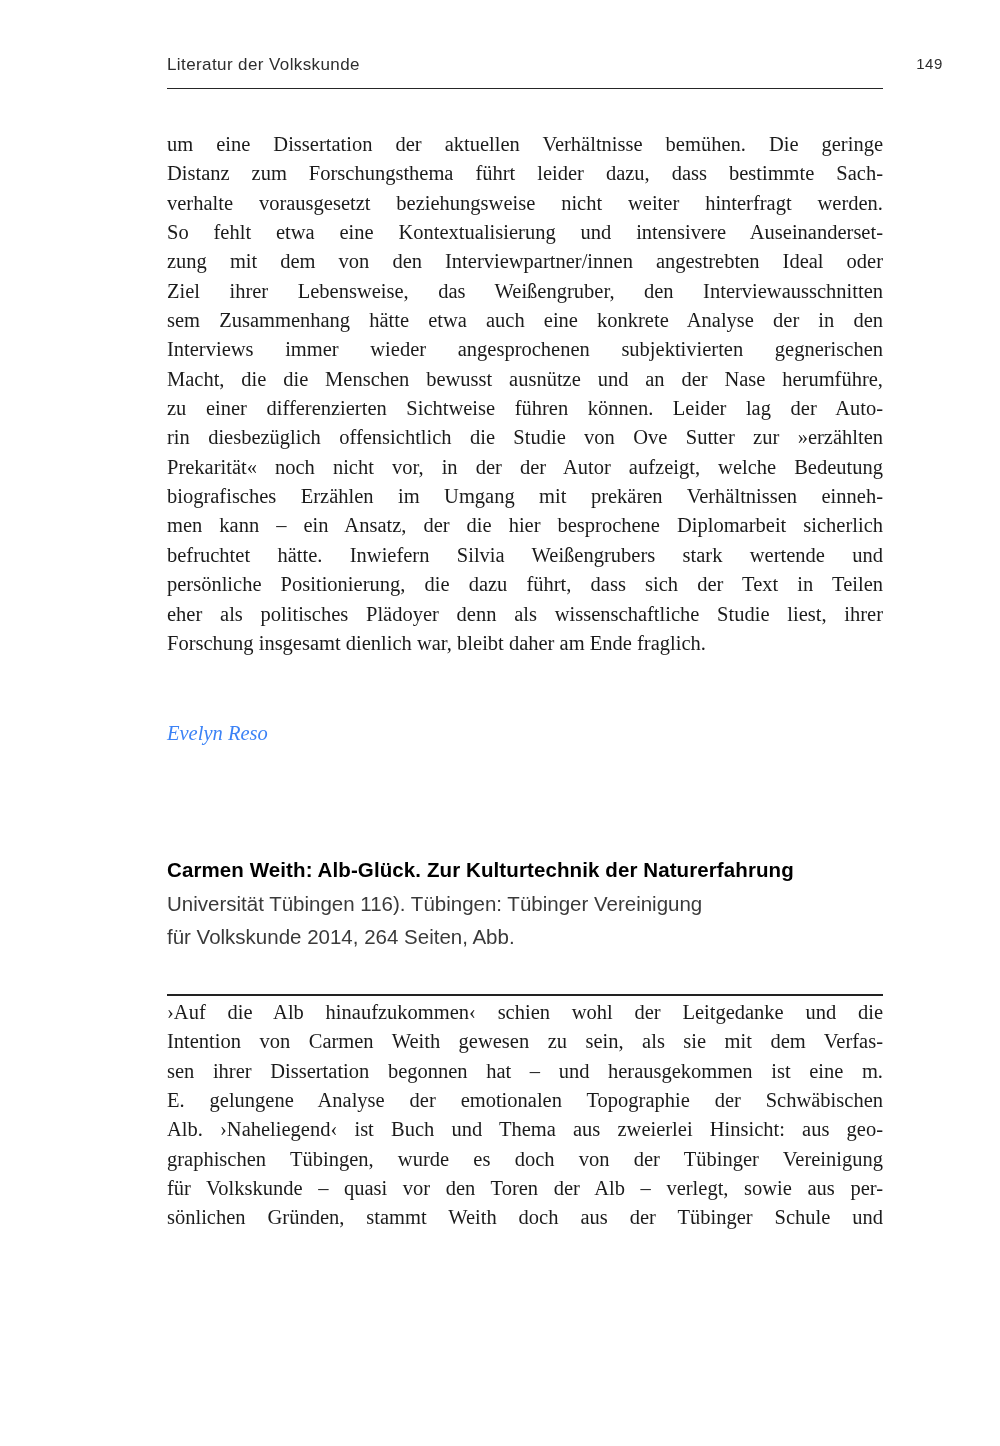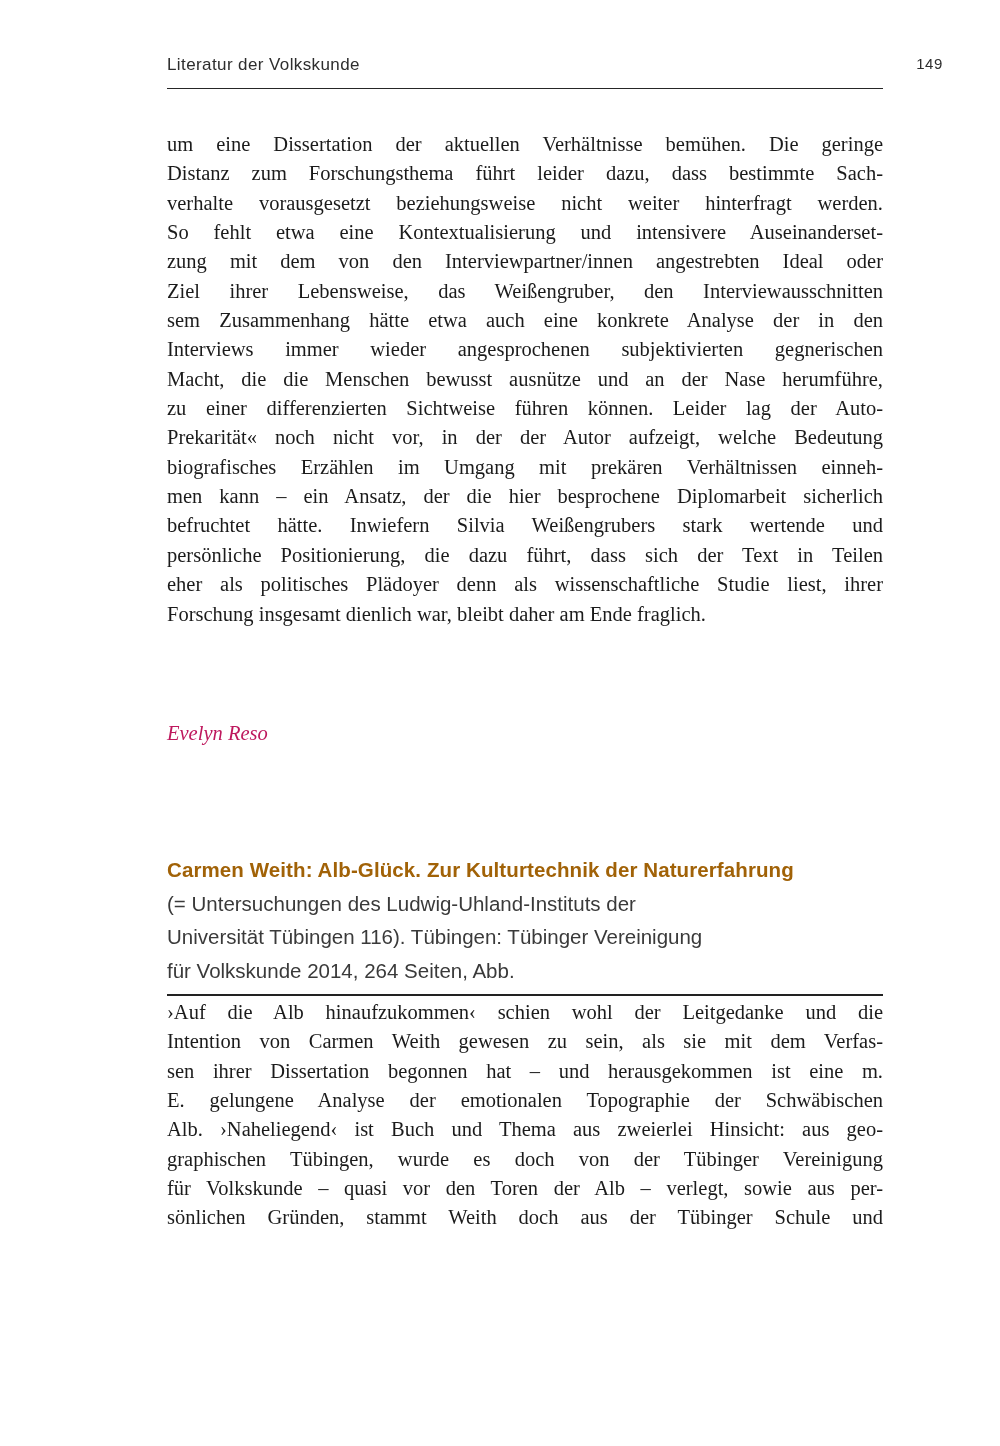--- a/index.html
+++ b/index.html
@@ -62,36 +62,36 @@
   }
   .tline-last {
     text-align-last: left;
   }
   .author-sig {
     position: absolute;
     left: 167px;
     top: 722px;
     font-size: 20.5px;
     font-style: italic;
-    color: #be185d;
+    color: #3b82f6;
   }
   
   .bib-block {
     position: absolute;
     left: 167px;
     top: 853px;
     width: 716px;
     font-family: "Liberation Sans", sans-serif;
     font-size: 20.5px;
     line-height: 33.5px;
     color: #3a3a3a;
   }
   .bib-title {
     font-weight: 600;
-    color: #a16207;
+    color: #000000;
     letter-spacing: 0.1px;
   }
   .bib-line {
     text-align: left;
   }
   .section-rule {
     position: absolute;
     left: 167px;
     top: 994px;
     width: 716px;
@@ -114,35 +114,35 @@
       <div class="tline">um eine Dissertation der aktuellen Verhältnisse bemühen. Die geringe</div>
       <div class="tline">Distanz zum Forschungsthema führt leider dazu, dass bestimmte Sach-</div>
       <div class="tline">verhalte vorausgesetzt beziehungsweise nicht weiter hinterfragt werden.</div>
       <div class="tline">So fehlt etwa eine Kontextualisierung und intensivere Auseinanderset-</div>
       <div class="tline">zung mit dem von den Interviewpartner/innen angestrebten Ideal oder</div>
       <div class="tline">Ziel ihrer Lebensweise, das Weißengruber, den Interviewausschnitten</div>
       <div class="tline">sem Zusammenhang hätte etwa auch eine konkrete Analyse der in den</div>
       <div class="tline">Interviews immer wieder angesprochenen subjektivierten gegnerischen</div>
       <div class="tline">Macht, die die Menschen bewusst ausnütze und an der Nase herumführe,</div>
       <div class="tline">zu einer differenzierten Sichtweise führen können. Leider lag der Auto-</div>
+      <div class="tline">rin diesbezüglich offensichtlich die Studie von Ove Sutter zur »erzählten</div>
       <div class="tline">Prekarität« noch nicht vor, in der der Autor aufzeigt, welche Bedeutung</div>
       <div class="tline">biografisches Erzählen im Umgang mit prekären Verhältnissen einneh-</div>
       <div class="tline">men kann – ein Ansatz, der die hier besprochene Diplomarbeit sicherlich</div>
       <div class="tline">befruchtet hätte. Inwiefern Silvia Weißengrubers stark wertende und</div>
       <div class="tline">persönliche Positionierung, die dazu führt, dass sich der Text in Teilen</div>
       <div class="tline">eher als politisches Plädoyer denn als wissenschaftliche Studie liest, ihrer</div>
       <div class="tline tline-last">Forschung insgesamt dienlich war, bleibt daher am Ende fraglich.</div>
     </div>
 
   <div class="author-sig">Evelyn Reso</div>
 
   <div class="bib-block">
     <div class="bib-line bib-title">Carmen Weith: Alb-Glück. Zur Kulturtechnik der Naturerfahrung</div>
     <div>
-        <div class="bib-line">(= Untersuchungen des Ludwig-Uhland-Instituts der</div>
         <div class="bib-line">Universität Tübingen 116). Tübingen: Tübinger Vereinigung</div>
         <div class="bib-line">für Volkskunde 2014, 264 Seiten, Abb.</div>
       </div>
   </div>
 
   <div class="section-rule"></div>
 
   <div class="body-par para-curr">
       <div class="tline">›Auf die Alb hinaufzukommen‹ schien wohl der Leitgedanke und die</div>
       <div class="tline">Intention von Carmen Weith gewesen zu sein, als sie mit dem Verfas-</div>

